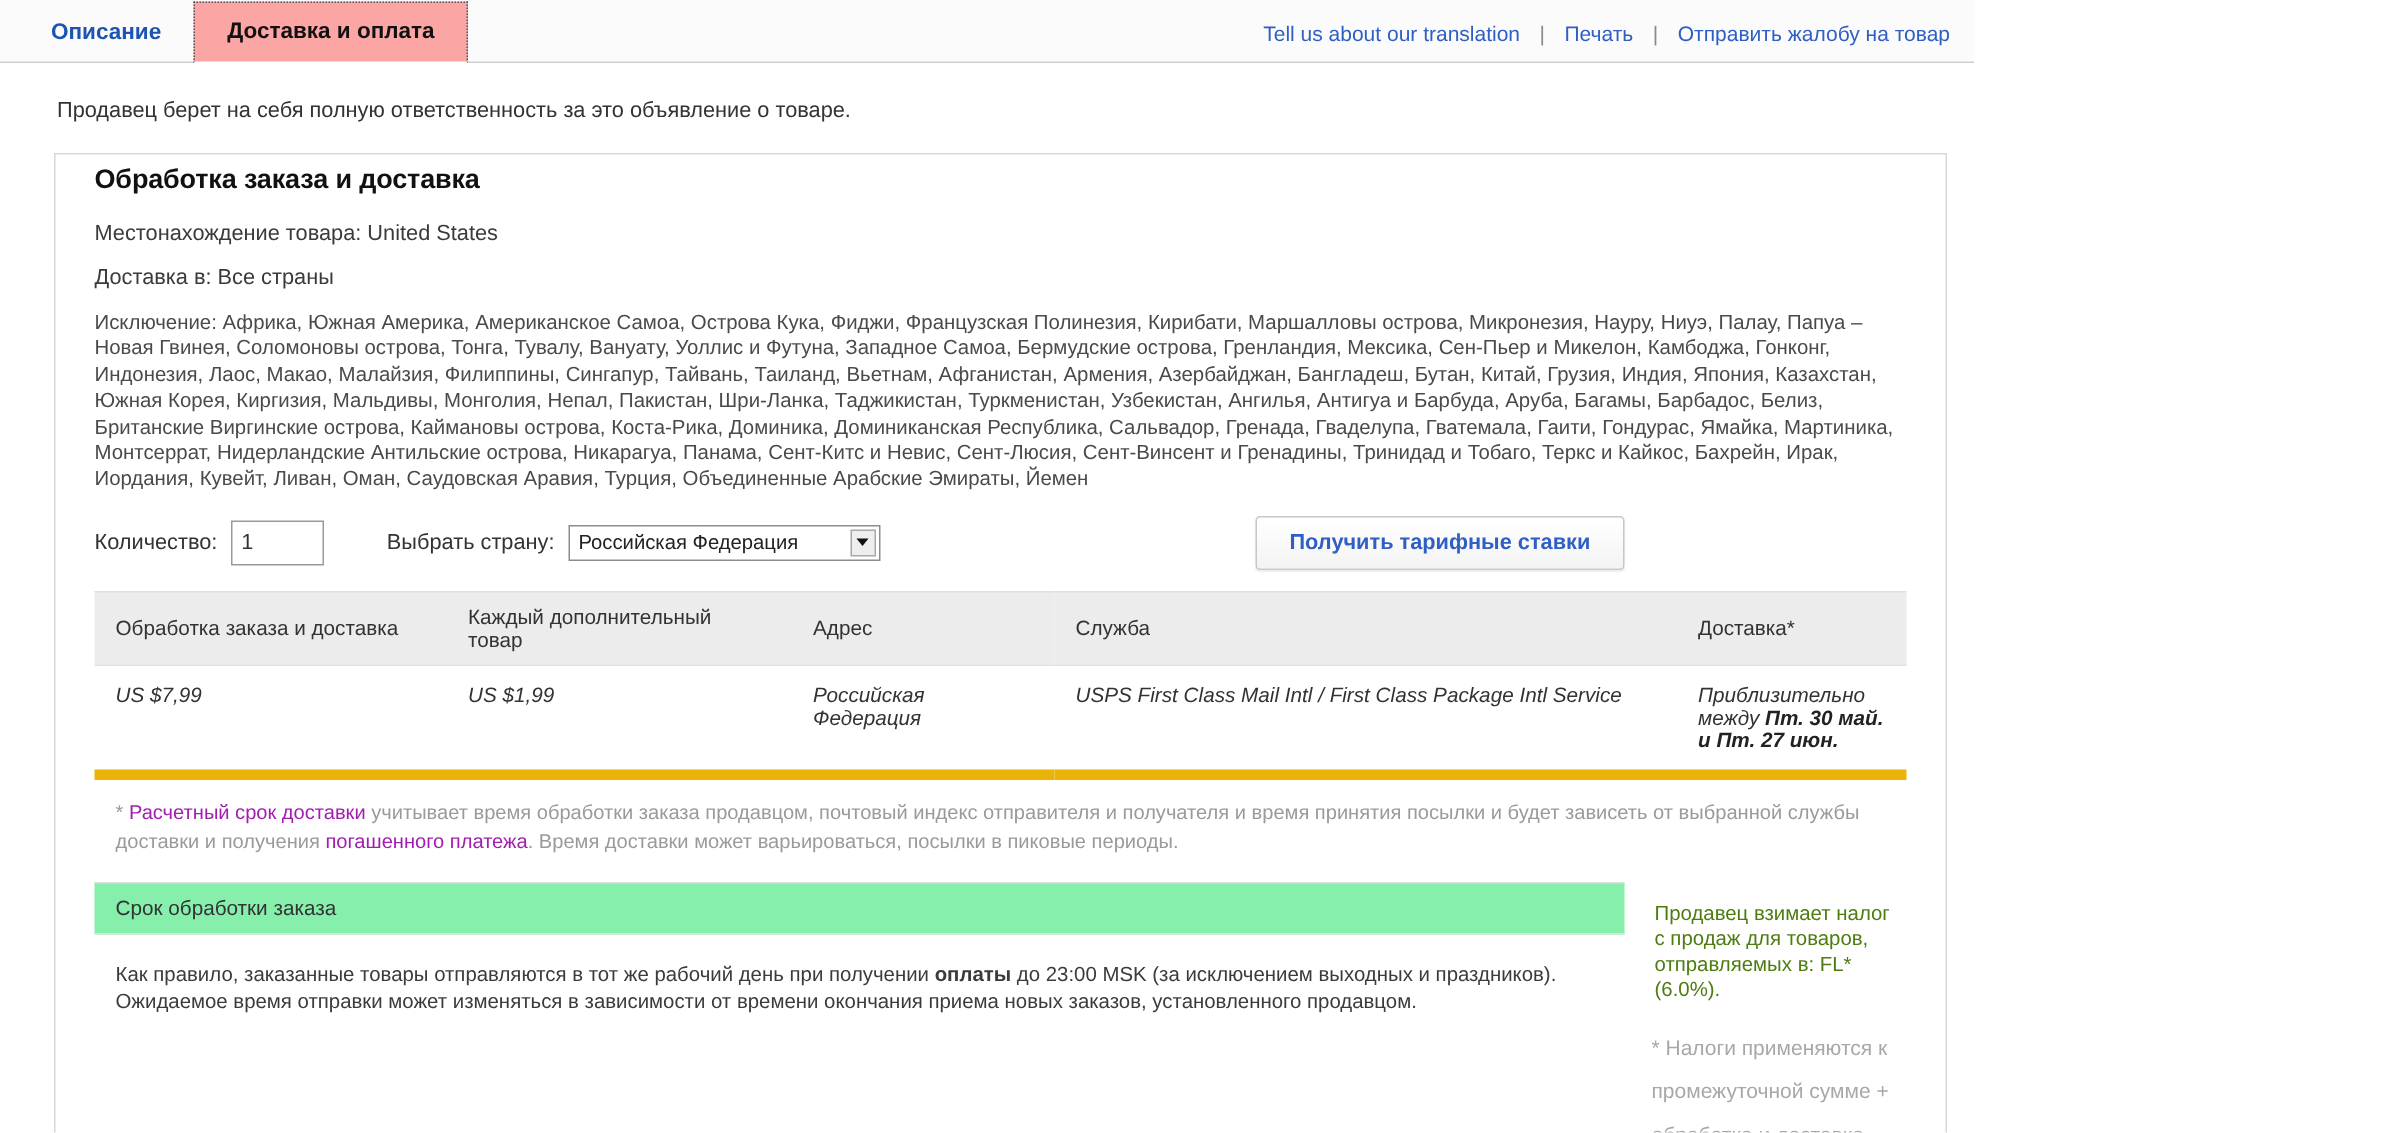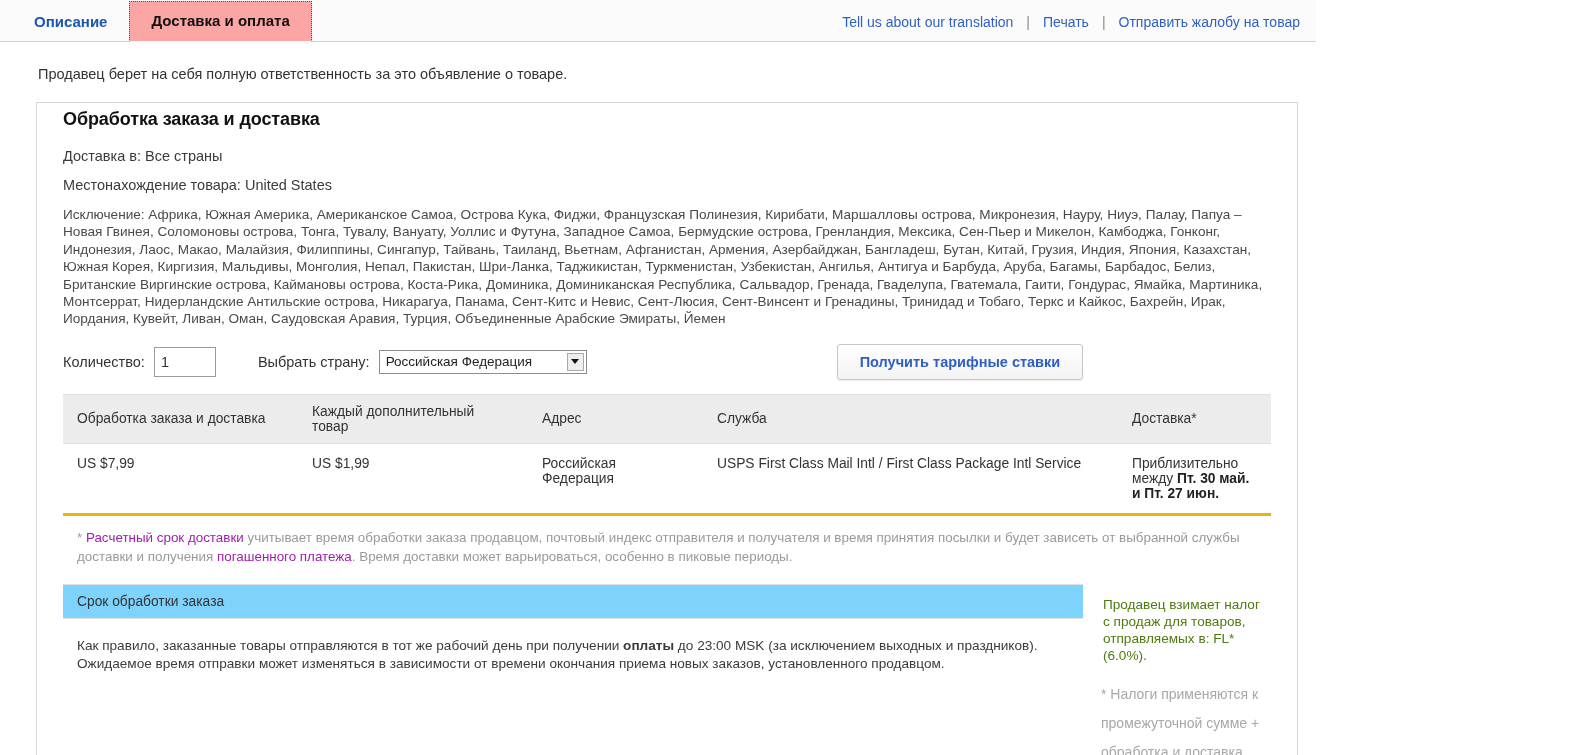--- a/index.html
+++ b/index.html
@@ -139,40 +139,41 @@
     font-weight: normal;
     color: #333;
     padding: 9px 14px;
     border-top: 1px solid #e0e0e0;
     border-bottom: 1px solid #e0e0e0;
   }
   table.grid td {
     font-size: 13.8px;
     color: #333;
     padding: 12px 14px;
-    border-bottom: 3px solid #eab308;
+    border-bottom: 7px solid #eab308;
     vertical-align: top;
+    font-style: italic;
   }
   td.ship b, .bold { font-weight: bold; color: #222; }
 
   .footnote {
     margin: 12px 0 0 14px;
     font-size: 13.4px;
     line-height: 19px;
     color: #9a9a9a;
     max-width: 1420px;
   }
   .footnote a { color: #a21caf; text-decoration: none; cursor: pointer; }
 
   
   .twocol { display: flex; margin-top: 18px; }
   .col-left { width: 1020px; }
   .col-right { flex: 1; margin-left: 18px; }
   .colhdr {
-    background: #7dd3fc;
+    background: #86efac;
     font-size: 13.8px;
     color: #333;
     padding: 9px 14px;
     border-top: 1px solid #e0e0e0;
     border-bottom: 1px solid #e0e0e0;
   }
   .colbody {
     padding: 18px 14px 0 14px;
     font-size: 13.6px;
     line-height: 18px;
@@ -207,22 +208,22 @@
       <a>Печать</a>
       <span class="sep">|</span>
       <a>Отправить жалобу на товар</a>
     </div>
   </div>
 
   <div class="notice">Продавец берет на себя полную ответственность за это объявление о товаре.</div>
 
   <div class="panel">
     <h2>Обработка заказа и доставка</h2>
+    <div class="line">Местонахождение товара: United States</div>
     <div class="line">Доставка в: Все страны</div>
-    <div class="line">Местонахождение товара: United States</div>
     <div class="excl">Исключение: Африка, Южная Америка, Американское Самоа, Острова Кука, Фиджи, Французская Полинезия, Кирибати, Маршалловы острова, Микронезия, Науру, Ниуэ, Палау, Папуа – Новая Гвинея, Соломоновы острова, Тонга, Тувалу, Вануату, Уоллис и Футуна, Западное Самоа, Бермудские острова, Гренландия, Мексика, Сен-Пьер и Микелон, Камбоджа, Гонконг, Индонезия, Лаос, Макао, Малайзия, Филиппины, Сингапур, Тайвань, Таиланд, Вьетнам, Афганистан, Армения, Азербайджан, Бангладеш, Бутан, Китай, Грузия, Индия, Япония, Казахстан, Южная Корея, Киргизия, Мальдивы, Монголия, Непал, Пакистан, Шри-Ланка, Таджикистан, Туркменистан, Узбекистан, Ангилья, Антигуа и Барбуда, Аруба, Багамы, Барбадос, Белиз, Британские Виргинские острова, Каймановы острова, Коста-Рика, Доминика, Доминиканская Республика, Сальвадор, Гренада, Гваделупа, Гватемала, Гаити, Гондурас, Ямайка, Мартиника, Монтсеррат, Нидерландские Антильские острова, Никарагуа, Панама, Сент-Китс и Невис, Сент-Люсия, Сент-Винсент и Гренадины, Тринидад и Тобаго, Теркс и Кайкос, Бахрейн, Ирак, Иордания, Кувейт, Ливан, Оман, Саудовская Аравия, Турция, Объединенные Арабские Эмираты, Йемен</div>
 
     <div class="controls">
       <span class="ctl-label">Количество:</span>
       <input class="qty" type="text" value="1" style="">
       <span class="ctl-gap"></span>
       <span class="ctl-label">Выбрать страну:</span>
       <div class="country-sel">
         <span>Российская Федерация</span>
         <span class="arrow">
@@ -246,21 +247,21 @@
         <tr>
           <td>US $7,99</td>
           <td>US $1,99</td>
           <td>Российская Федерация</td>
           <td>USPS First Class Mail Intl / First Class Package Intl Service</td>
           <td class="ship"><span>Приблизительно между </span><b>Пт. 30 май. и Пт. 27 июн.</b></td>
         </tr>
       </tbody>
     </table>
 
-    <div class="footnote"><span>* </span><a>Расчетный срок доставки</a><span> учитывает время обработки заказа продавцом, почтовый индекс отправителя и получателя и время принятия посылки и будет зависеть от выбранной службы доставки и получения </span><a>погашенного платежа</a><span>. Время доставки может варьироваться, особенно в пиковые периоды.</span></div>
+    <div class="footnote"><span>* </span><a>Расчетный срок доставки</a><span> учитывает время обработки заказа продавцом, почтовый индекс отправителя и получателя и время принятия посылки и будет зависеть от выбранной службы доставки и получения </span><a>погашенного платежа</a><span>. Время доставки может варьироваться, посылки в пиковые периоды.</span></div>
 
     <div class="twocol">
       <div class="col-left">
         <div class="colhdr">Срок обработки заказа</div>
         <div class="colbody"><span>Как правило, заказанные товары отправляются в тот же рабочий день при получении </span><b>оплаты</b><span> до 23:00 MSK (за исключением выходных и праздников). Ожидаемое время отправки может изменяться в зависимости от времени окончания приема новых заказов, установленного продавцом.</span></div>
       </div>
       <div class="col-right">
         <div class="tax-body">Продавец взимает налог с продаж для товаров, отправляемых в: FL*(6.0%).</div>
         <div class="tax-note">
           <div>* Налоги применяются к промежуточной сумме +</div>

